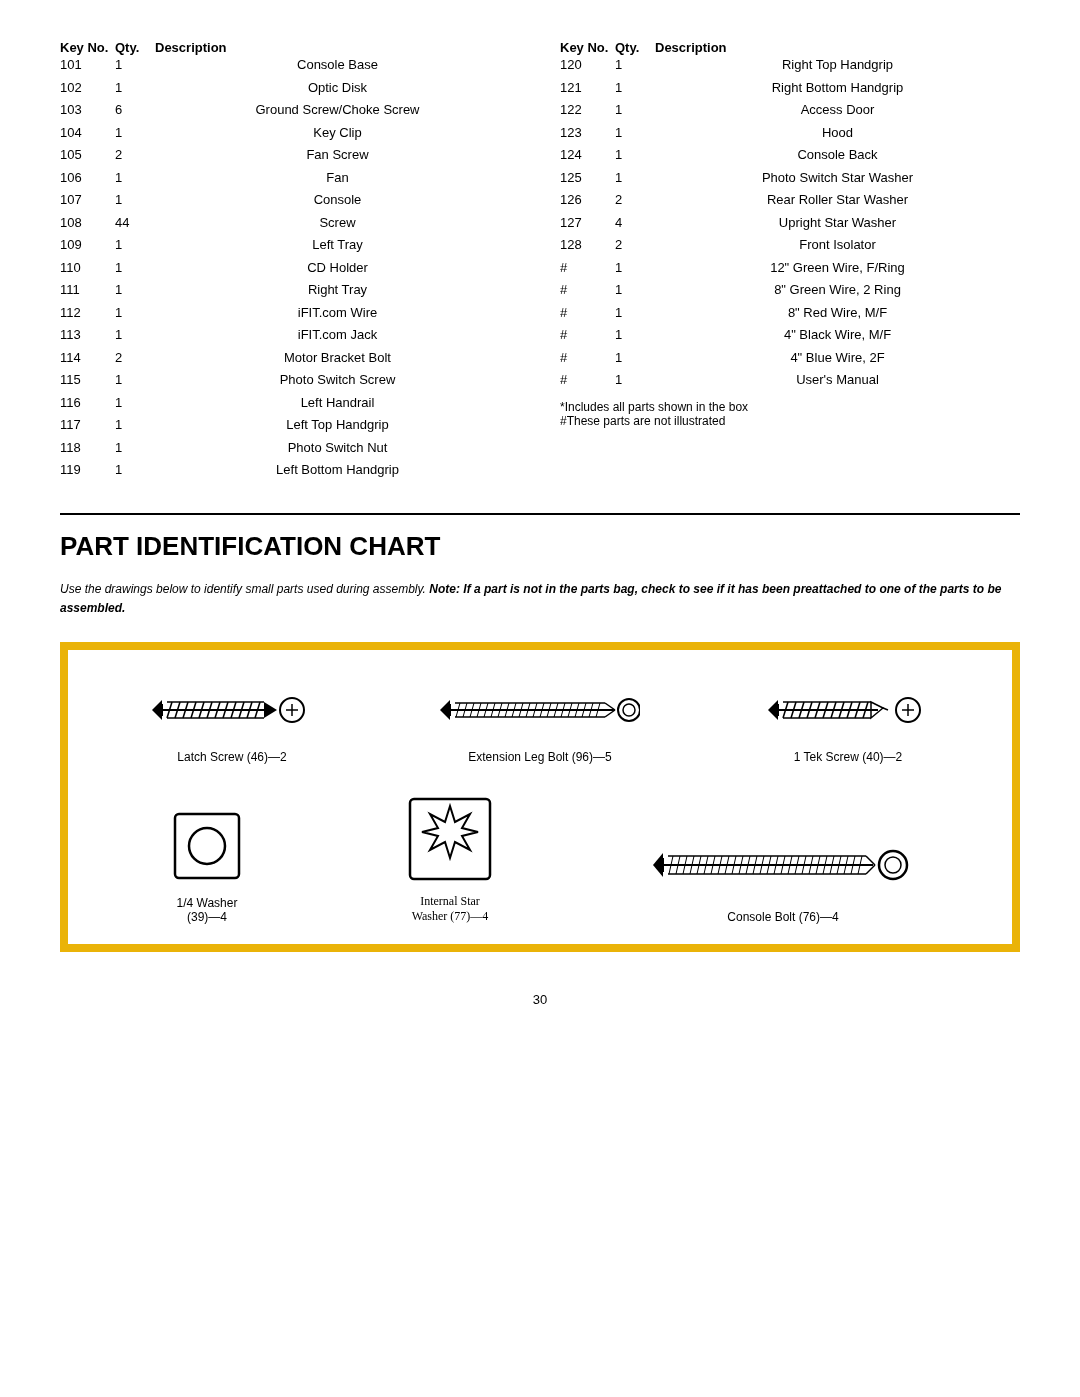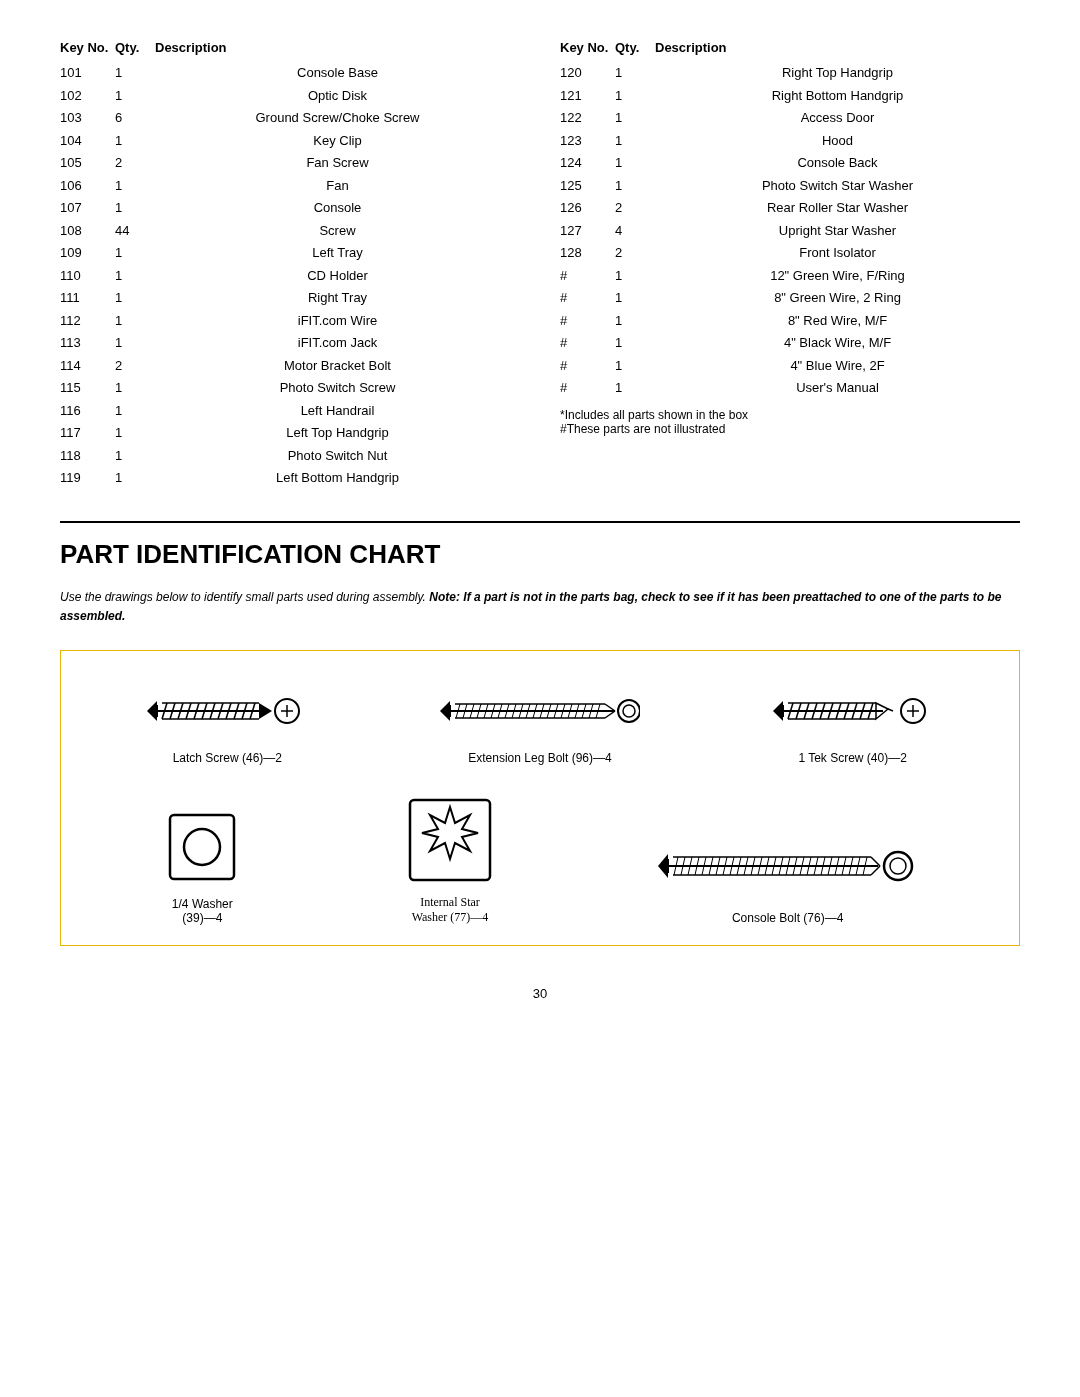--- a/index.html
+++ b/index.html
@@ -24,21 +24,20 @@
     }
 
     .parts-column:first-child {
       margin-right: 40px;
     }
 
     .col-header {
       display: flex;
       gap: 0;
       border-bottom: none;
-      margin-bottom: 8px;
       justify-content: flex-end;
     }
 
     .col-header span {
       font-weight: bold;
       font-size: 13px;
     }
 
     .col-keyno { width: 55px; }
     .col-qty { width: 40px; }
@@ -73,21 +72,21 @@
       margin-bottom: 24px;
       line-height: 1.6;
       font-style: italic;
     }
 
     .pic-description strong {
       font-weight: bold;
     }
 
     .parts-diagram-box {
-      border: 1px solid #eab308;
+      border: 8px solid #eab308;
       padding: 30px 20px 20px 20px;
       margin-bottom: 30px;
     }
 
     .diagram-row {
       display: flex;
       justify-content: space-around;
       align-items: flex-end;
       margin-bottom: 30px;
     }
@@ -407,21 +406,21 @@
         <line x1="15" y1="23" x2="165" y2="23" stroke="#000" stroke-width="1.5"></line>
         <line x1="15" y1="37" x2="165" y2="37" stroke="#000" stroke-width="1.5"></line>
         <line x1="165" y1="23" x2="175" y2="30" stroke="#000" stroke-width="1.5"></line>
         <line x1="165" y1="37" x2="175" y2="30" stroke="#000" stroke-width="1.5"></line>
 
         <polygon points="10,20 0,30 10,40" fill="#000"></polygon>
 
         <circle cx="189" cy="30" r="11" fill="none" stroke="#000" stroke-width="2"></circle>
         <circle cx="189" cy="30" r="6" fill="none" stroke="#000" stroke-width="1.5"></circle>
       </svg>
-      <div class="label">Extension Leg Bolt (96)—4</div>
+      <div class="label">Extension Leg Bolt (96)—5</div>
     </div>
 
     <div class="diagram-item">
       <svg width="160" height="60" viewBox="0 0 160 60">
 
         <line x1="10" y1="30" x2="110" y2="30" stroke="#000" stroke-width="2"></line>
         <line x1="10" y1="24" x2="10" y2="36" stroke="#000" stroke-width="2"></line>
         <g stroke="#000" stroke-width="1.5">
           <line x1="20" y1="22" x2="15" y2="38"></line>
           <line x1="28" y1="22" x2="23" y2="38"></line>

